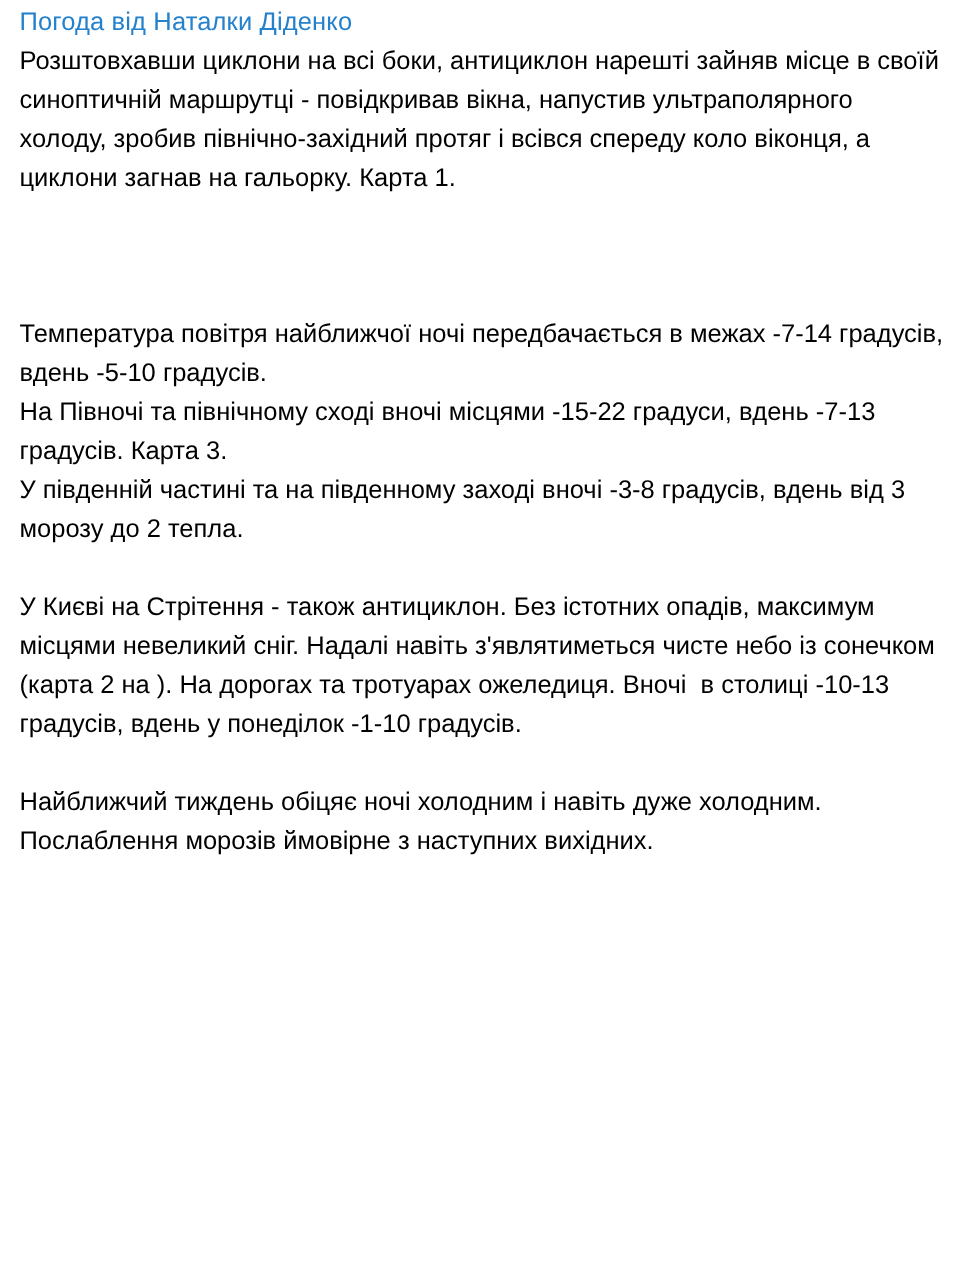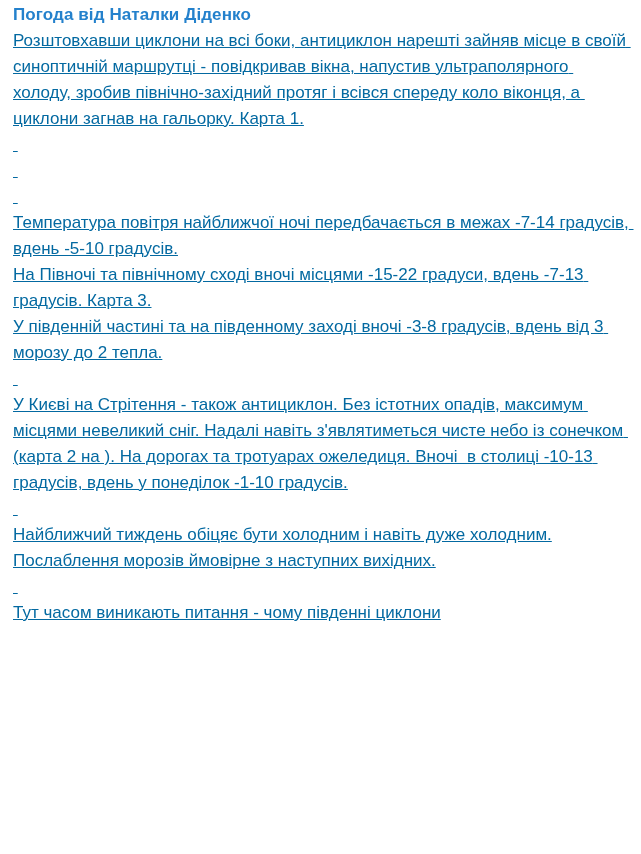--- a/index.html
+++ b/index.html
@@ -18,21 +18,21 @@
 
   .post {
     box-sizing: border-box;
     width: 641px;
     padding: 0px 11px 0 13px;
   }
 
   .post-title {
     color: #2481cc;
     font-size: 17px;
-    font-weight: bold;
+    font-weight: normal;
     line-height: 26px;
     margin: 0;
     padding-top: 2px;
     letter-spacing: 0.1px;
     white-space: nowrap;
   }
 
   .post-body {
     color: #1b1b1b;
     font-size: 17px;
@@ -54,38 +54,37 @@
     font-size: 17px;
   }
 </style>
 </head>
 <body style="background: rgb(255, 255, 255);">
 
 <article class="post">
 
   <h1 class="post-title" style="color: rgb(36, 129, 204);">Погода від Наталки Діденко</h1>
 
-  <div class="post-body" style="color: #0369a1; text-decoration: underline;">
+  <div class="post-body" style="color: #000000;">
 
     <p class="para">Розштовхавши циклони на всі боки, антициклон нарешті зайняв місце в своїй синоптичній маршрутці - повідкривав вікна, напустив ультраполярного холоду, зробив північно-західний протяг і всівся спереду коло віконця, а циклони загнав на гальорку. Карта 1.</p>
     <div class="para-gap">&nbsp;</div>
 
     <div class="para-gap">&nbsp;</div>
 
     <div class="para-gap">&nbsp;</div>
 
     <p class="para">Температура повітря найближчої ночі передбачається в межах -7-14 градусів, вдень -5-10 градусів.
 На Півночі та північному сході вночі місцями -15-22 градуси, вдень -7-13 градусів. Карта 3.
 У південній частині та на південному заході вночі -3-8 градусів, вдень від 3 морозу до 2 тепла.</p>
     <div class="para-gap">&nbsp;</div>
 
     <p class="para">У Києві на Стрітення - також антициклон. Без істотних опадів, максимум місцями невеликий сніг. Надалі навіть з'являтиметься чисте небо із сонечком (карта 2 на ). На дорогах та тротуарах ожеледиця. Вночі  в столиці -10-13 градусів, вдень у понеділок -1-10 градусів.</p>
     <div class="para-gap">&nbsp;</div>
 
-    <p class="para">Найближчий тиждень обіцяє бути холодним і навіть дуже холодним.
+    <p class="para">Найближчий тиждень обіцяє ночі холодним і навіть дуже холодним.
 Послаблення морозів ймовірне з наступних вихідних.</p>
     <div class="para-gap">&nbsp;</div>
 
-    <p class="para">Тут часом виникають питання - чому південні циклони</p>
 
   </div>
 
 </article>
 
 </body></html>

